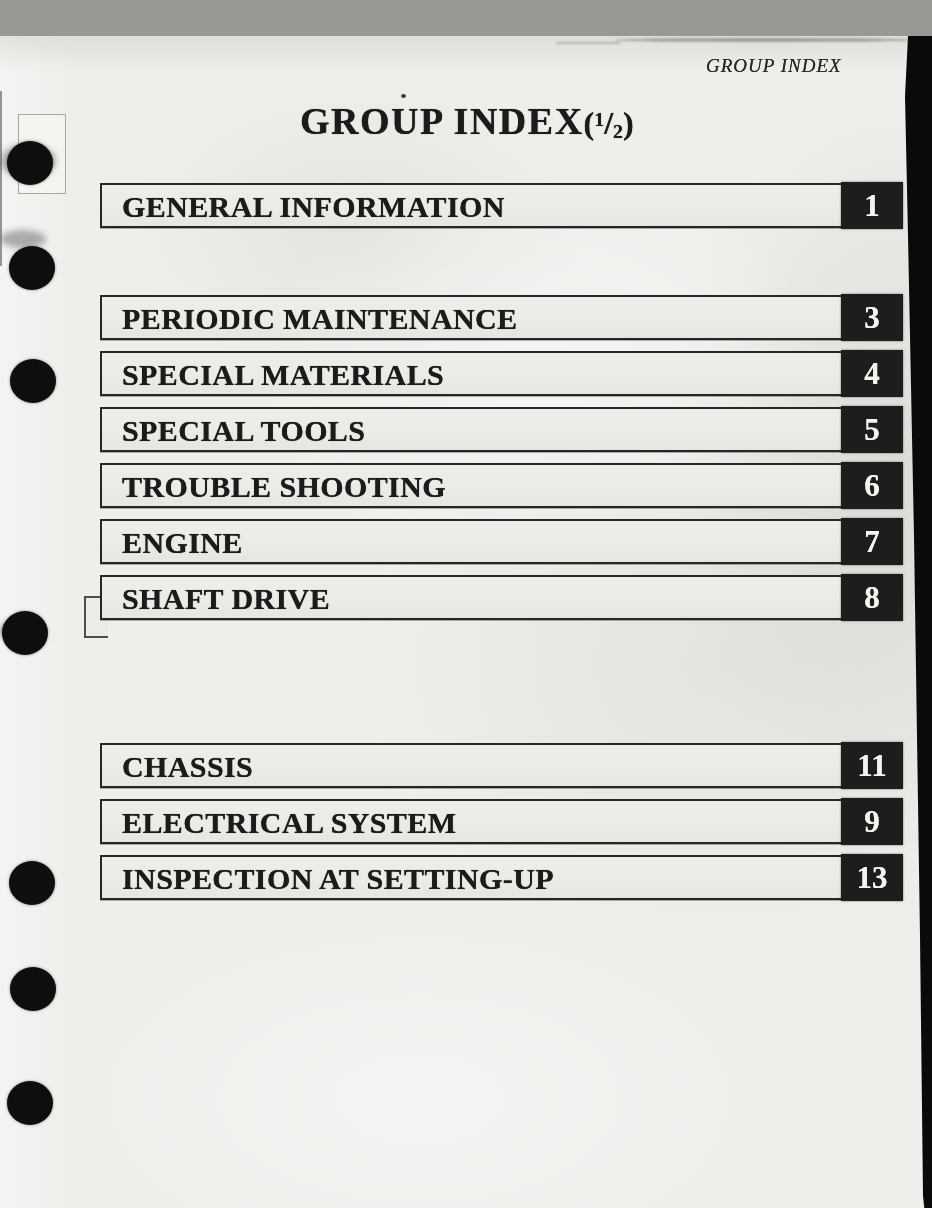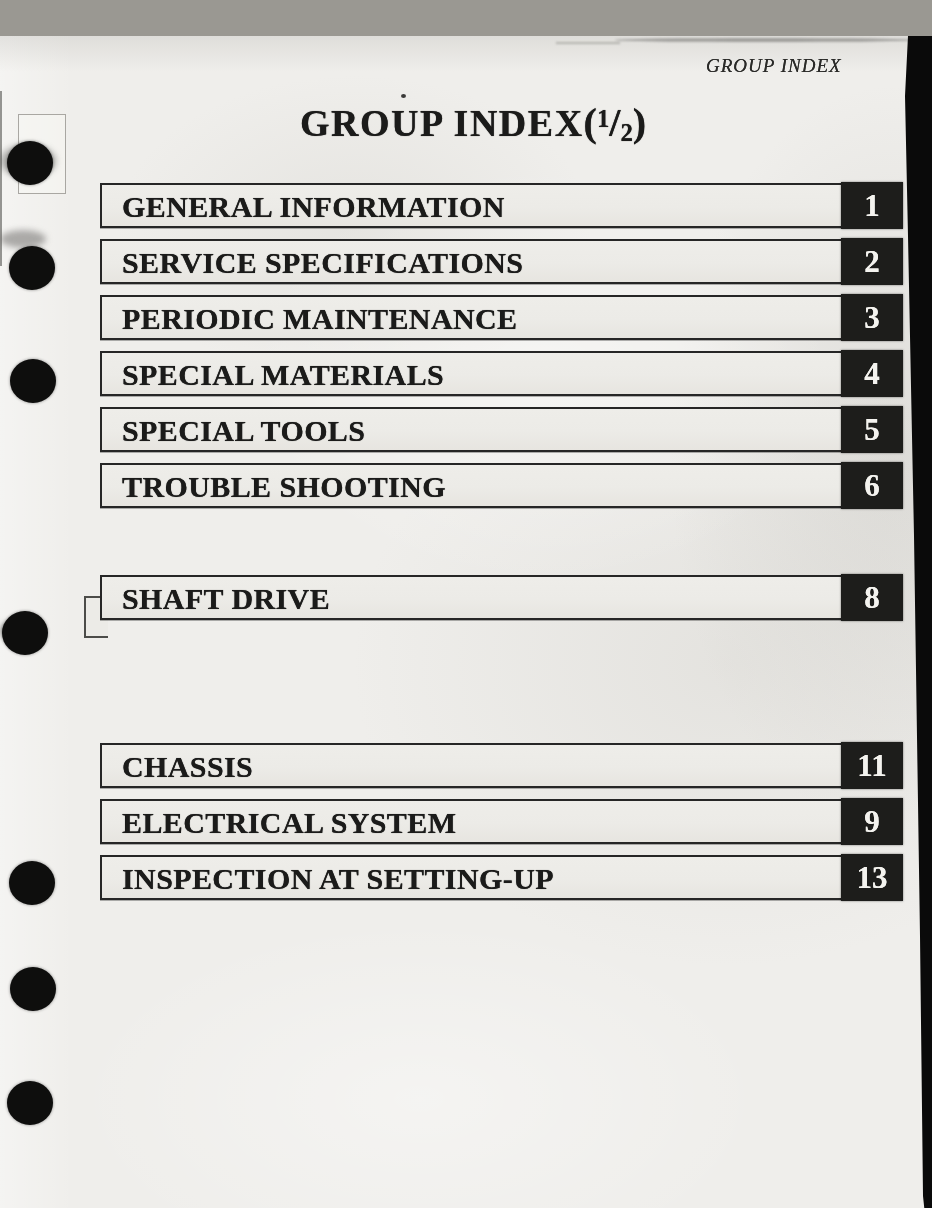--- a/index.html
+++ b/index.html
@@ -26,21 +26,21 @@
     position:absolute;top:19px;left:706px;width:170px;
     font-style:italic;font-size:19px;letter-spacing:1px;color:#2a2a28;
     text-shadow:0 0 0.5px #2a2a28;
   }
   
   .title{
     position:absolute;top:63px;left:300px;white-space:nowrap;
     font-weight:bold;font-size:38px;letter-spacing:1.5px;color:var(--ink);
     text-shadow:0 0 0.8px var(--ink);
   }
-  .title .frac{font-size:40px;letter-spacing:0;}
+  .title .frac{font-size:32px;letter-spacing:0;}
   .title .frac sup{font-size:0.62em;vertical-align:0.38em;}
   .title .frac sub{font-size:0.62em;vertical-align:-0.22em;}
   .title-dot{position:absolute;top:58px;left:401px;width:5px;height:4px;border-radius:50%;background:#3a3a38;}
   
   .row{position:absolute;left:100px;width:805px;height:33px;z-index:2;}
   .row-box{
     position:absolute;left:0;top:0;width:739px;height:41px;
     border:2px solid var(--box-border);
     background:linear-gradient(to bottom,#eeede9,var(--box-fill) 55%,#e7e5e0);
     box-shadow:0 1px 0 rgba(40,40,40,0.35);
@@ -95,26 +95,20 @@
 
   <div class="title"><span>GROUP INDEX</span><span class="frac"><span>(</span><sup>1</sup><span>/</span><sub>2</sub><span>)</span></span></div>
   <div class="title-dot"></div>
 
   <div class="row" style="top:147px">
     <div class="row-box">
         <span class="row-label">GENERAL INFORMATION</span>
       </div>
     <div class="row-tab">1</div>
   </div>
-  <div class="row" style="top:203px">
-    <div class="row-box">
-        <span class="row-label">SERVICE SPECIFICATIONS</span>
-      </div>
-    <div class="row-tab">2</div>
-  </div>
   <div class="row" style="top:259px">
     <div class="row-box">
         <span class="row-label">PERIODIC MAINTENANCE</span>
       </div>
     <div class="row-tab">3</div>
   </div>
   <div class="row" style="top:315px">
     <div class="row-box">
         <span class="row-label">SPECIAL MATERIALS</span>
       </div>
@@ -124,20 +118,26 @@
     <div class="row-box">
         <span class="row-label">SPECIAL TOOLS</span>
       </div>
     <div class="row-tab">5</div>
   </div>
   <div class="row" style="top:427px">
     <div class="row-box">
         <span class="row-label">TROUBLE SHOOTING</span>
       </div>
     <div class="row-tab">6</div>
+  </div>
+  <div class="row" style="top:483px">
+    <div class="row-box">
+        <span class="row-label">ENGINE</span>
+      </div>
+    <div class="row-tab">7</div>
   </div>
   <div class="row" style="top:539px">
     <div class="row-box">
         <span class="row-label">SHAFT DRIVE</span>
       </div>
     <div class="row-tab">8</div>
   </div>
   <div class="row" style="top:707px">
     <div class="row-box">
         <span class="row-label">CHASSIS</span>

